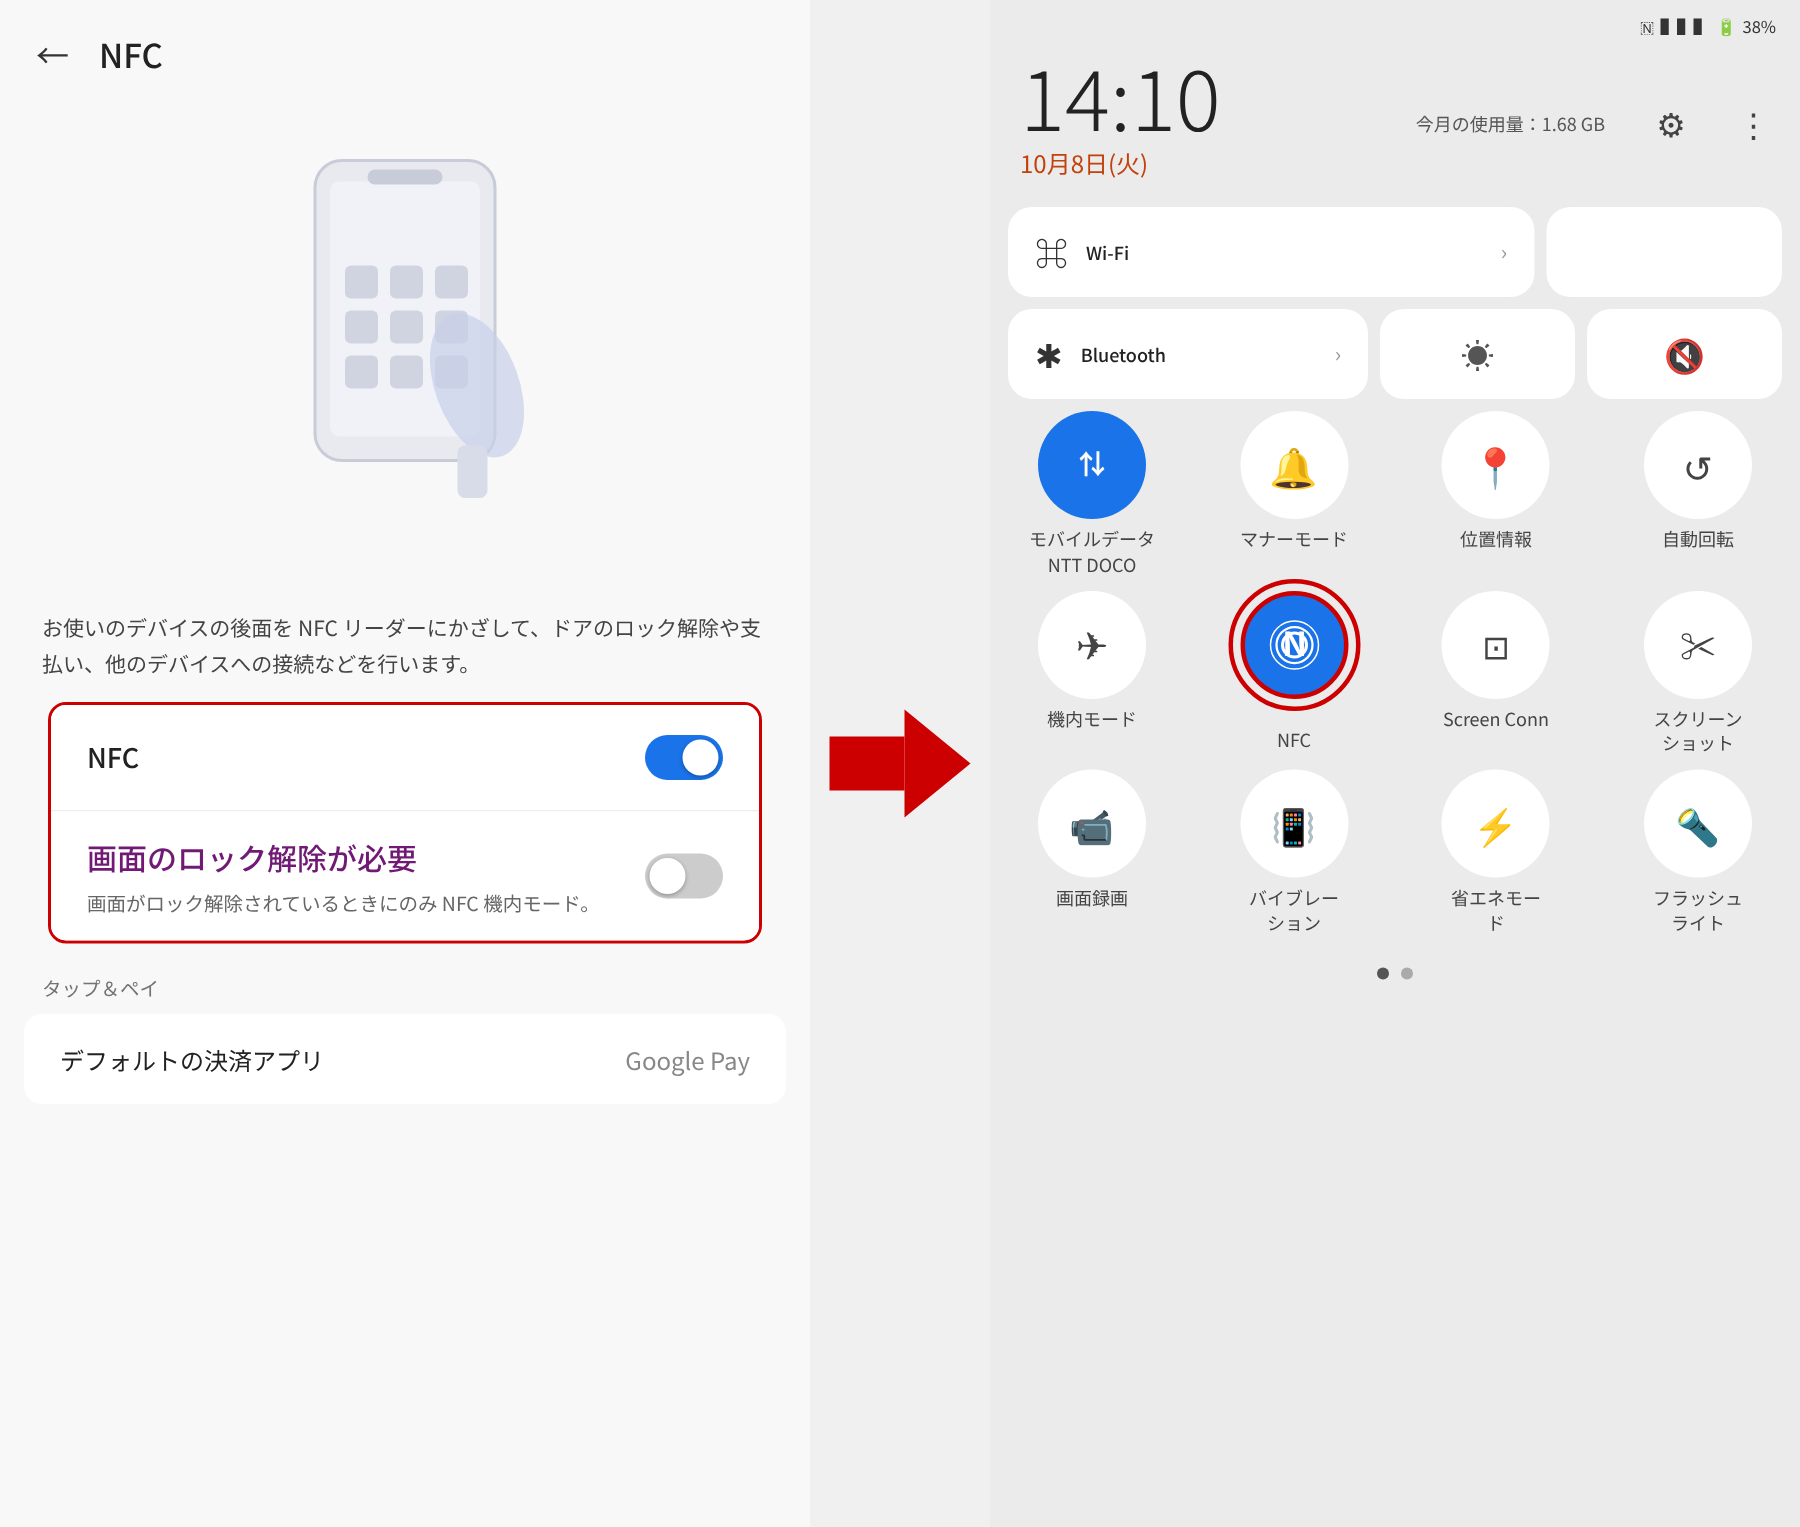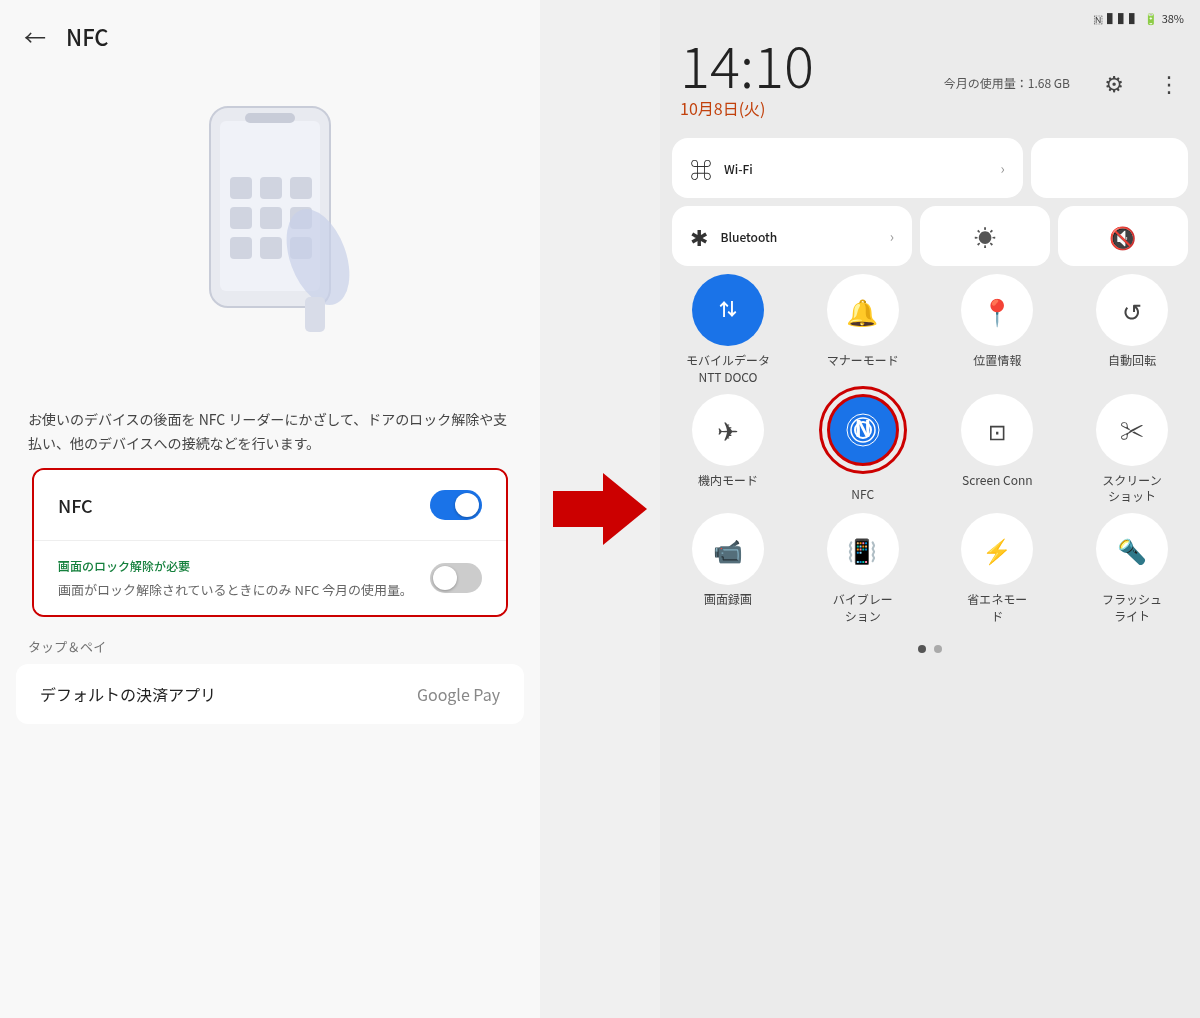--- a/index.html
+++ b/index.html
@@ -128,23 +128,23 @@
       background: #fff;
       display: flex;
       align-items: center;
       justify-content: space-between;
     }
     .lock-text {
       flex: 1;
       margin-right: 16px;
     }
     .lock-title {
-      font-size: 12px;
+      font-size: 20px;
       font-weight: 500;
-      color: #15803d;
+      color: #701a75;
       margin-bottom: 6px;
     }
     .lock-desc {
       font-size: 13px;
       color: #666;
       line-height: 1.5;
     }
 
     .tap-pay {
       padding: 20px 28px 8px;
@@ -401,21 +401,21 @@
 
   <div class="nfc-section-container">
     <div class="nfc-section">
       <div class="nfc-row">
         <span class="nfc-label">NFC</span>
         <div class="toggle-on"></div>
       </div>
       <div class="lock-row">
         <div class="lock-text">
           <div class="lock-title">画面のロック解除が必要</div>
-          <div class="lock-desc">画面がロック解除されているときにのみ NFC 今月の使用量。</div>
+          <div class="lock-desc">画面がロック解除されているときにのみ NFC 機内モード。</div>
         </div>
         <div class="toggle-off"></div>
       </div>
     </div>
 
   </div>
 
   <div class="tap-pay">タップ＆ペイ</div>
   <div class="default-app-row">
     <span class="default-app-label">デフォルトの決済アプリ</span>

